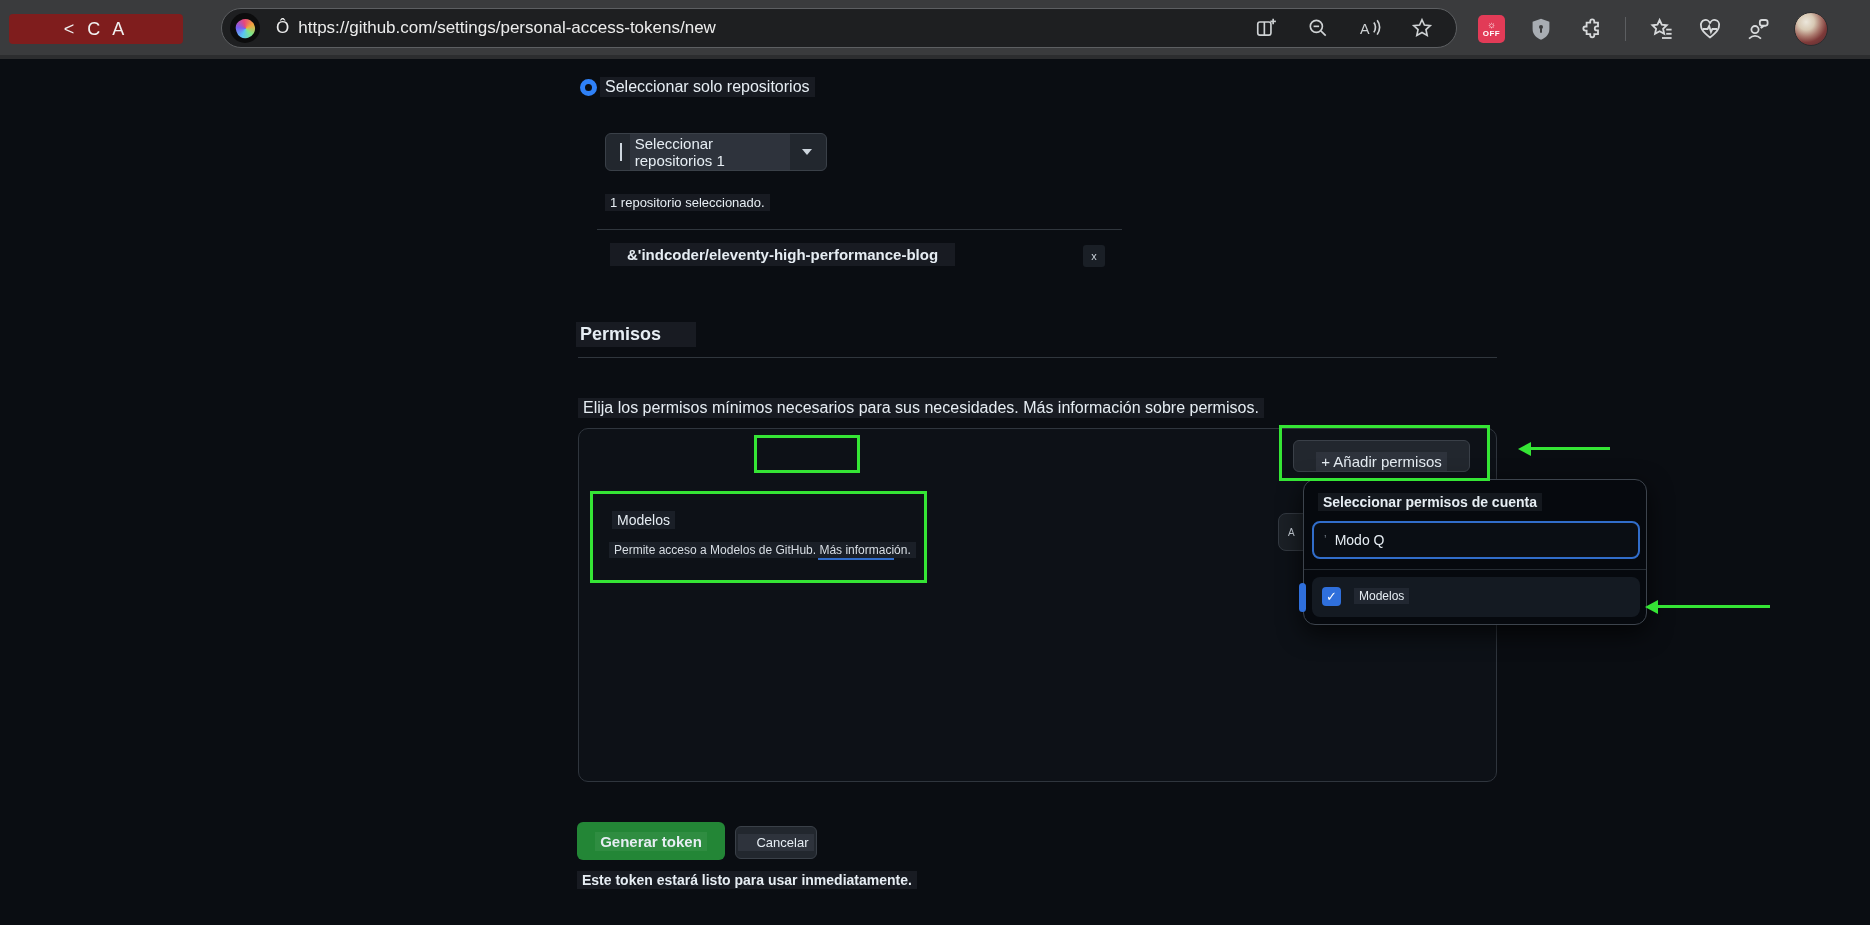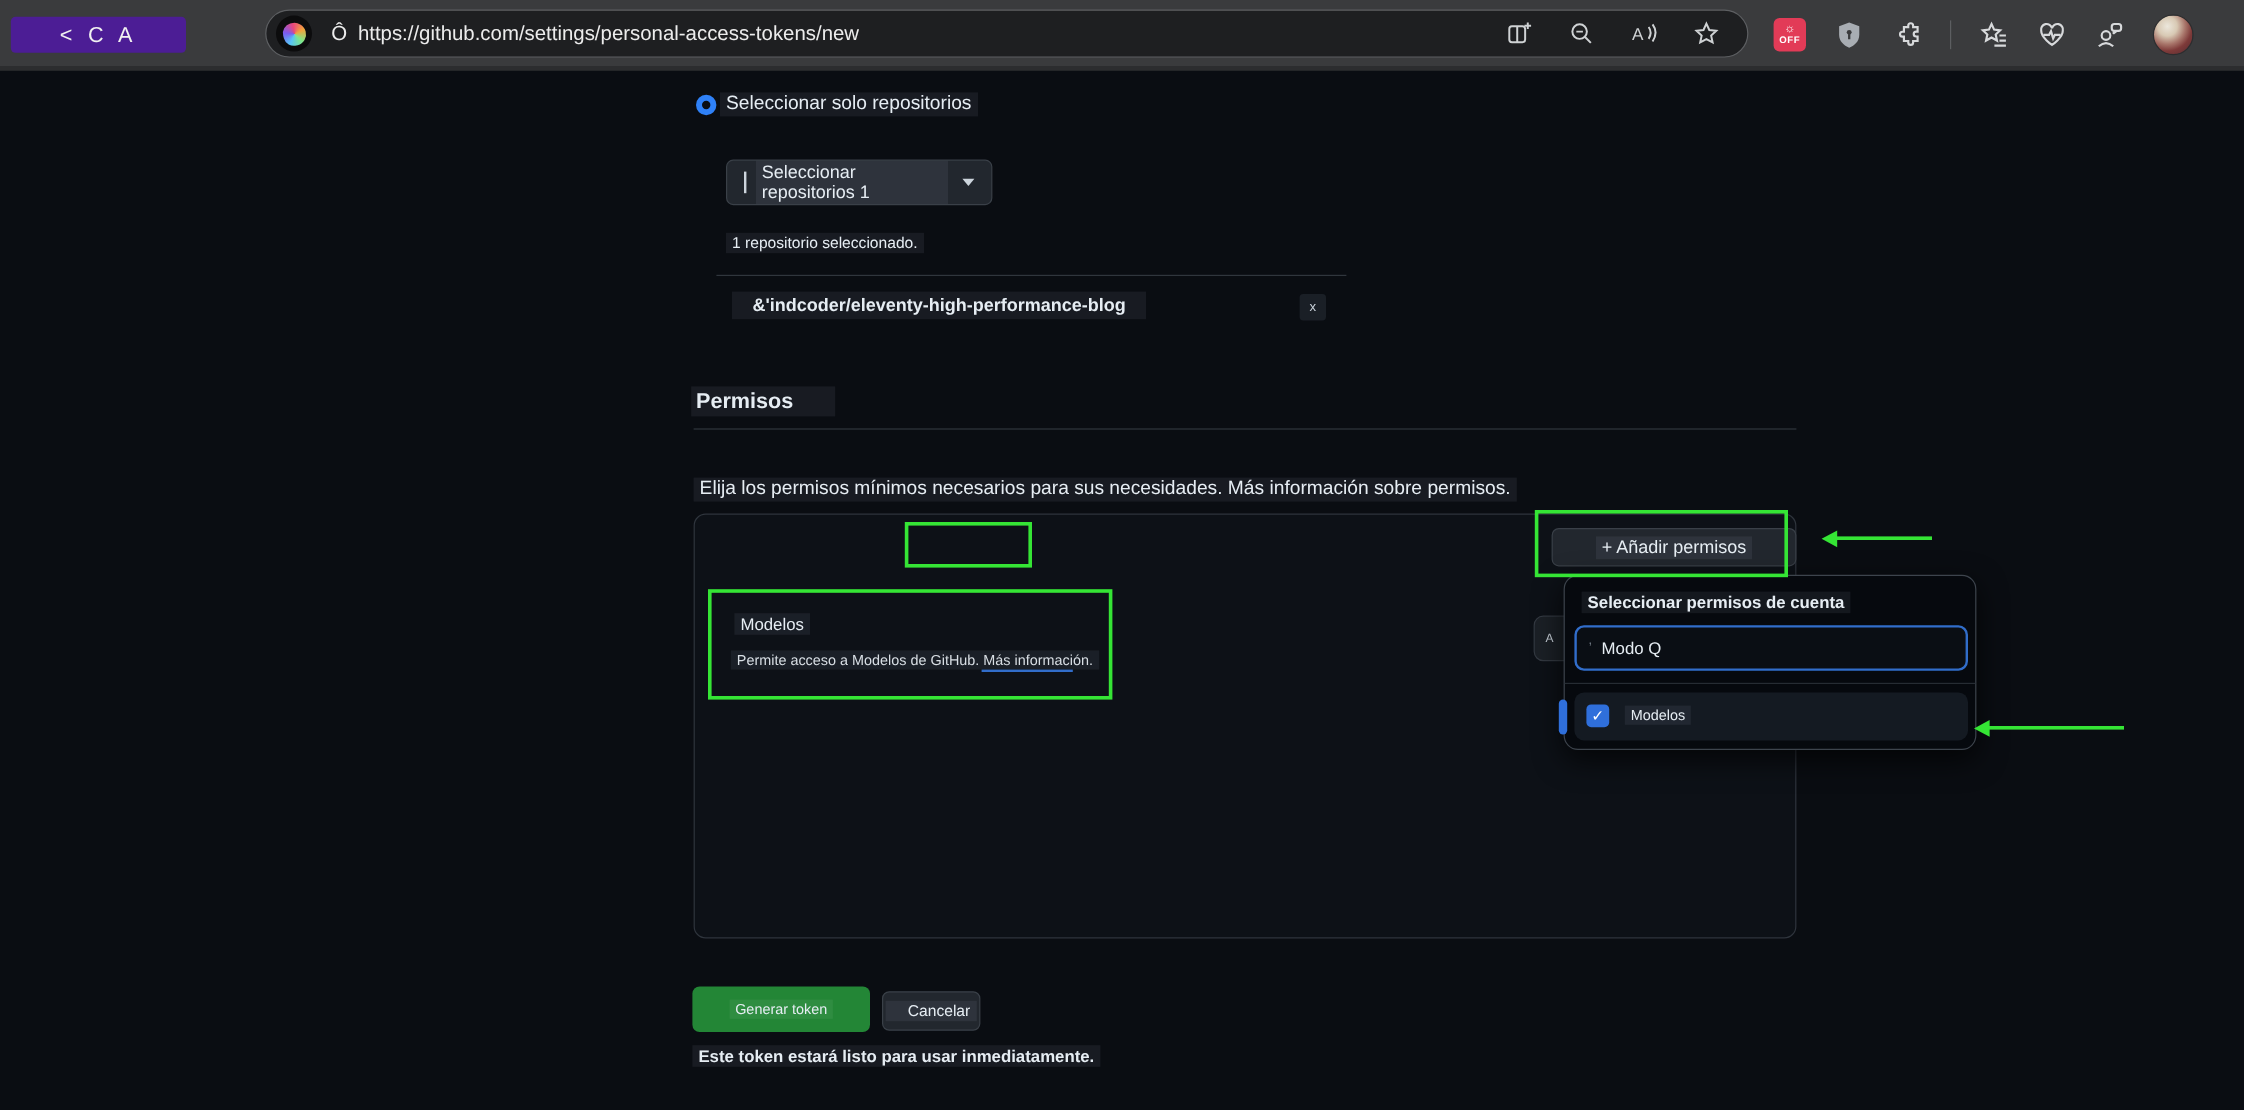--- a/index.html
+++ b/index.html
@@ -4,21 +4,21 @@
 <style>
   * { margin:0; padding:0; box-sizing:border-box; }
   html,body { width:1870px; height:925px; background:#0a0d12; overflow:hidden;
     font-family:"Liberation Sans","DejaVu Sans",sans-serif; }
   .abs { position:absolute; }
   #stage { position:relative; width:1870px; height:925px; }
 
   
   #chrome { position:absolute; left:0; top:0; width:1870px; height:55px; background:#3a3b3d; }
   #chrome-strip { position:absolute; left:0; top:55px; width:1870px; height:4px; background:#2c2d2f; }
-  .back-box { left:9px; top:14px; width:146px; height:30px; background:#4c1d95; border-radius:4px;
+  .back-box { left:9px; top:14px; width:174px; height:30px; background:#7f1d1d; border-radius:4px;
     color:#f1f1f1; font-size:18px; letter-spacing:4px; display:flex; align-items:center; justify-content:center; }
   .url-pill { left:221px; top:8px; width:1236px; height:40px; background:#1e1f21; border:1px solid #5d5f62;
     border-radius:21px; display:flex; align-items:center; }
   .copilot { width:30px; height:30px; border-radius:50%; background:#0c0c0d; margin-left:8px;
     display:flex; align-items:center; justify-content:center; }
   .copilot-swirl { width:19px; height:19px; border-radius:46% 54% 52% 48%;
     background:conic-gradient(from 220deg,#58c4f6,#7a5cf0,#e8467c,#f2a33c,#7ee787,#58c4f6); transform:rotate(-15deg); }
   .url-text { color:#ececec; font-size:17px; margin-left:18px; white-space:nowrap; }
   .pill-icons { margin-left:auto; display:flex; align-items:center; gap:28px; padding-right:22px; }
   .tool-icons { position:absolute; top:12px; left:1478px; display:flex; align-items:center; gap:24px; }
@@ -55,21 +55,21 @@
   .arrow-head { width:0; height:0; border-top:7px solid transparent; border-bottom:7px solid transparent;
     border-right:13px solid #35e535; z-index:30; }
 
   .popover { background:#06090e; border:1px solid #3d444d; border-radius:12px;
     box-shadow:0 8px 24px rgba(0,0,0,.7); z-index:20; }
   .pop-input { background:#0a0e14; border:2px solid #316dca; border-radius:8px; display:flex; align-items:center; }
   .pop-input input { background:transparent; border:none; outline:none; color:#e6edf3; font-size:14px; width:100%; }
   .checkbox { background:#2f6fdb; border-radius:4px; color:#fff; font-size:13px; font-weight:bold;
     display:flex; align-items:center; justify-content:center; }
 
-  .green-cta { background:#238636; border-radius:6px; color:#fff; font-weight:normal; font-size:12px;
+  .green-cta { background:#238636; border-radius:6px; color:#fff; font-weight:bold; font-size:15px;
     display:flex; align-items:center; justify-content:center; }
   svg { display:block; }
 </style>
 </head>
 <body>
 
 <div id="stage">
 
   <div id="chrome">
     <div class="abs back-box">&lt; C A</div>
@@ -184,21 +184,21 @@
 
     <div class="abs hl" style="left:33px; top:82px; font-size:14px;">Modelos</div>
     <div class="abs hl" style="left:30px; top:113px; font-size:12px; color:#d8dee4;">Permite acceso a Modelos de GitHub. Más información.</div>
     <div class="abs" style="left:239px; top:129px; width:76px; height:2px; background:#316dca;"></div>
 
     <div class="abs" style="left:699px; top:84px; width:60px; height:38px; background:#1b2026; border:1px solid #333941; border-radius:8px; display:flex; align-items:center; z-index:2;">
       <span style="color:#c9d1d9; font-size:10px; margin-left:9px;">A</span>
     </div>
   </div>
 
-  <div class="abs gh-btn" style="left:1293px; top:440px; width:204px; height:32px; justify-content:center; z-index:3;">
+  <div class="abs gh-btn" style="left:1293px; top:440px; width:177px; height:32px; justify-content:center; z-index:3;align-items:flex-end;">
     <span class="hl" style="font-size:15px;">+ Añadir permisos</span>
   </div>
 
   <div class="abs green-box" style="left:754px; top:435px; width:106px; height:38px;"></div>
   <div class="abs green-box" style="left:1279px; top:425px; width:211px; height:56px;"></div>
   <div class="abs green-box" style="left:590px; top:491px; width:337px; height:92px;"></div>
 
   <div class="abs arrow-head" style="left:1518px; top:442px;"></div>
   <div class="abs arrow-line" style="left:1530px; top:447px; width:80px;"></div>
 

